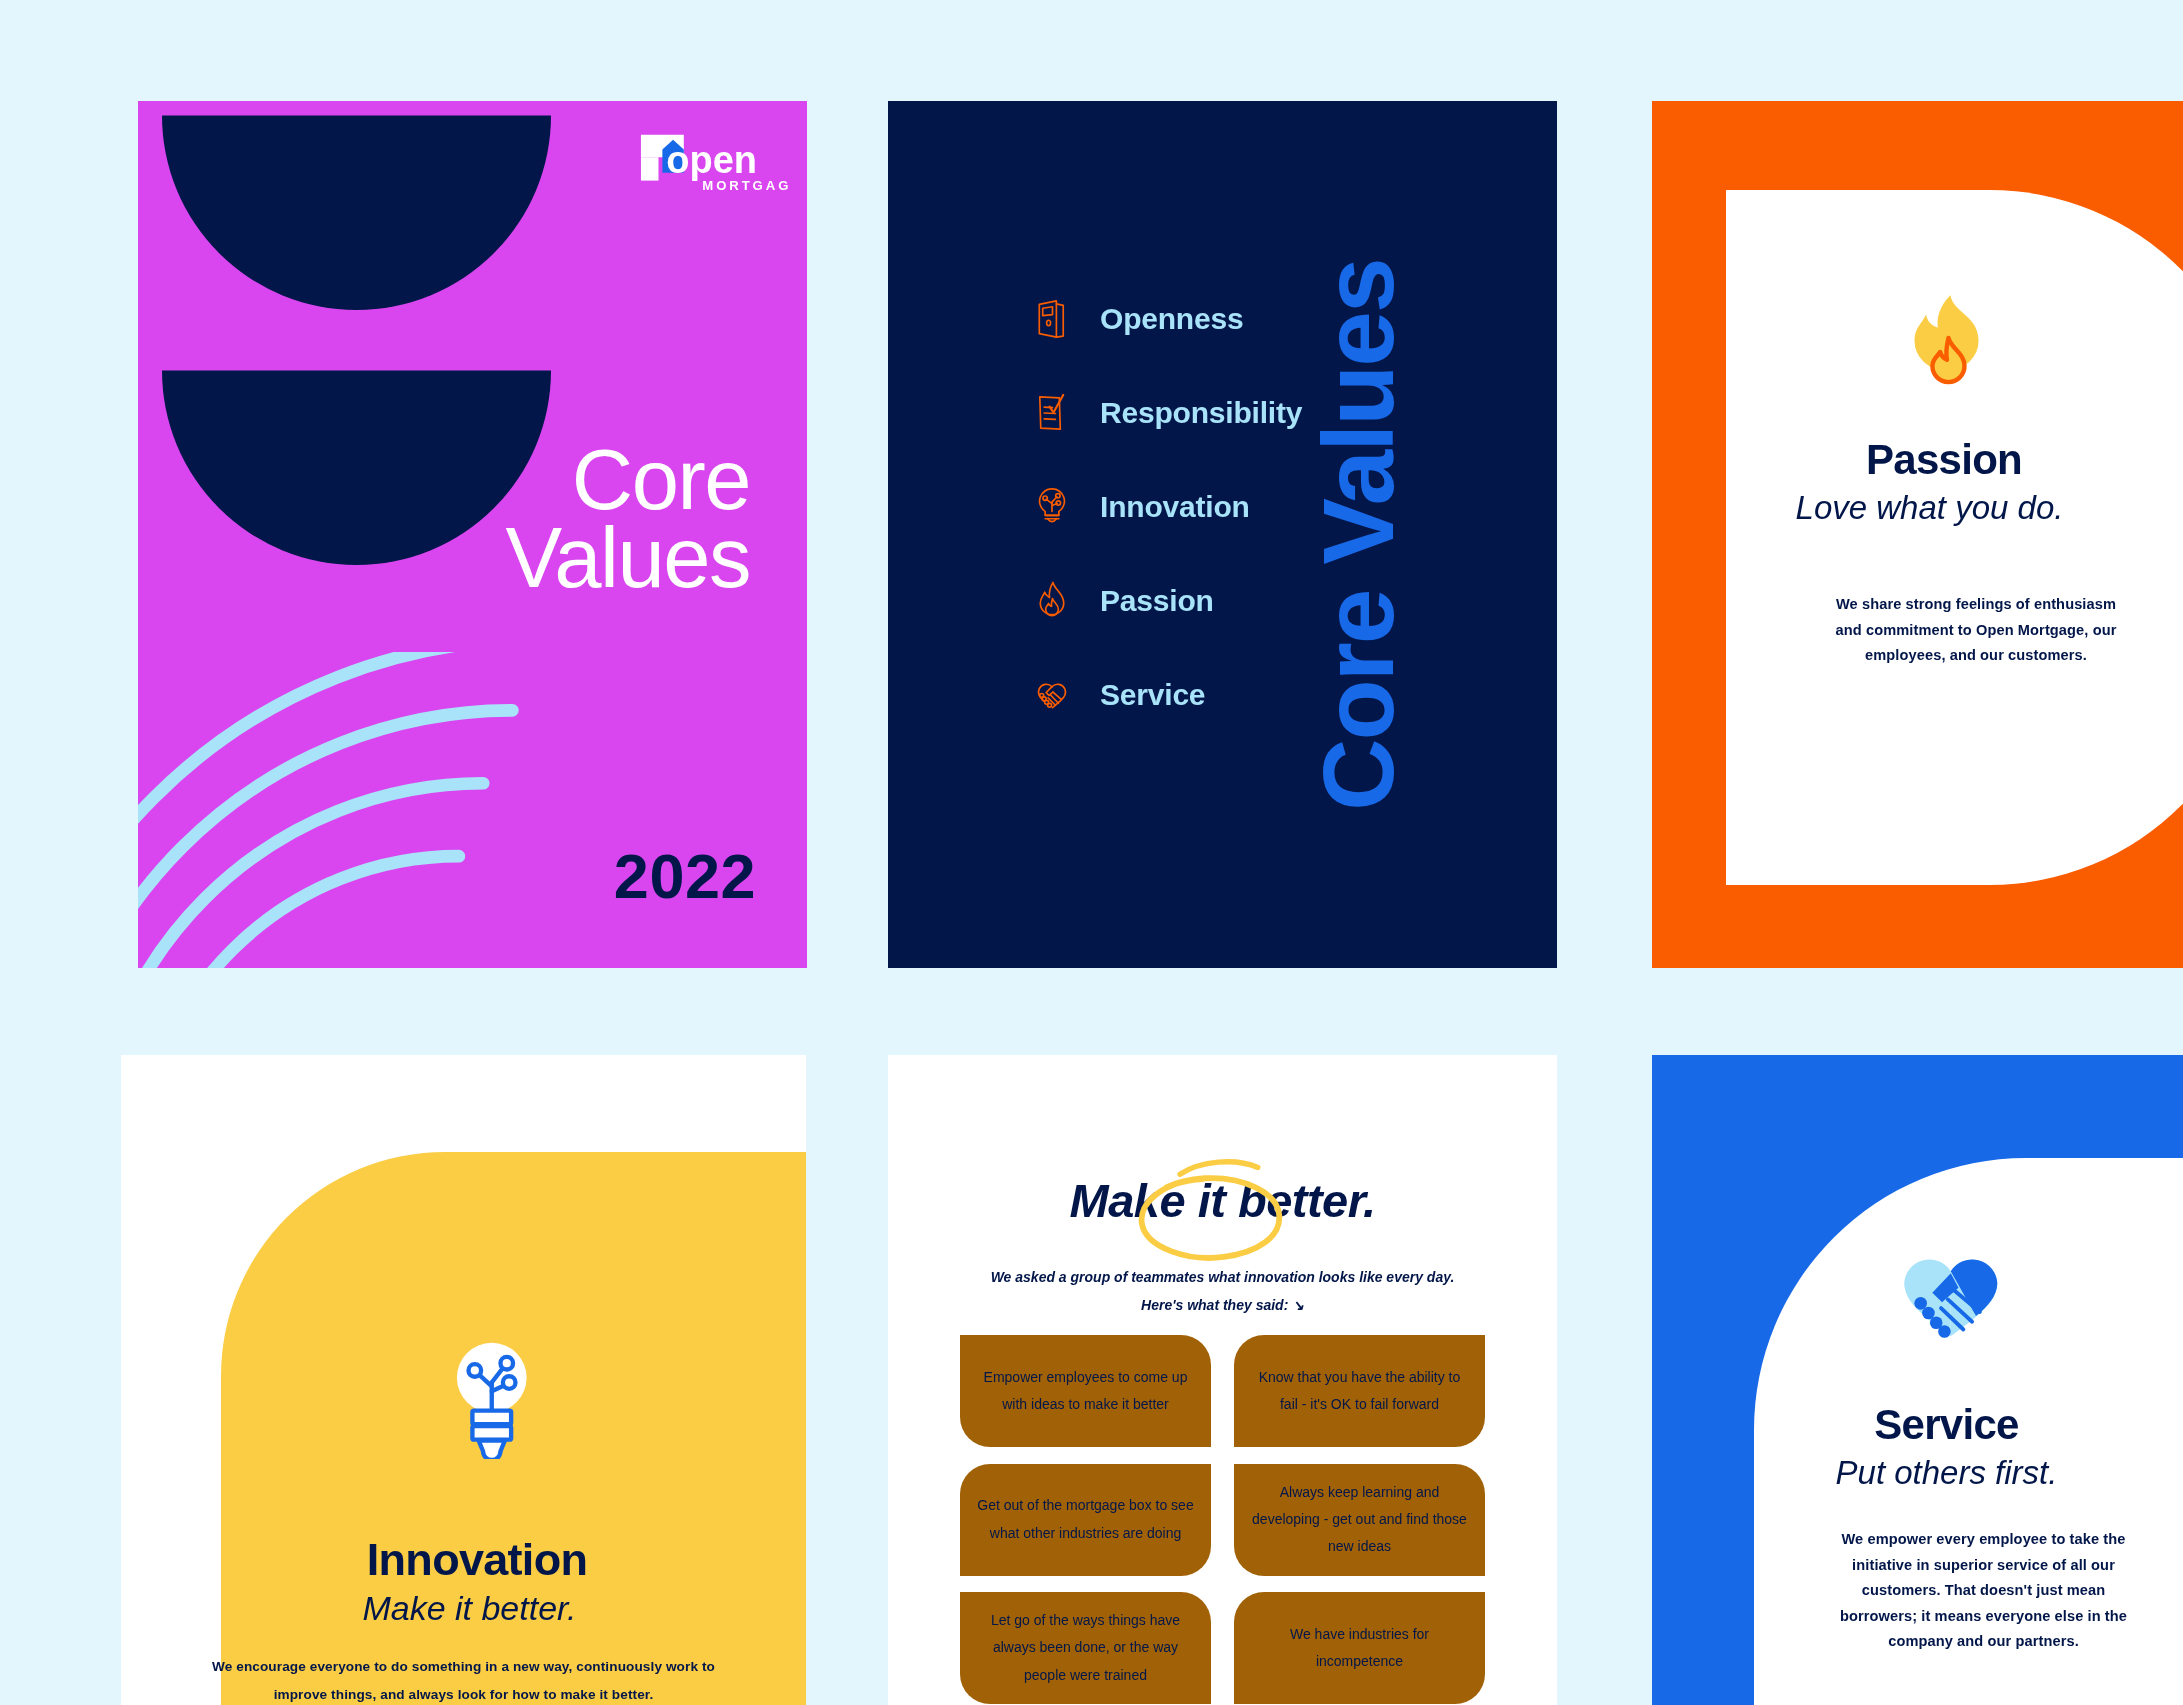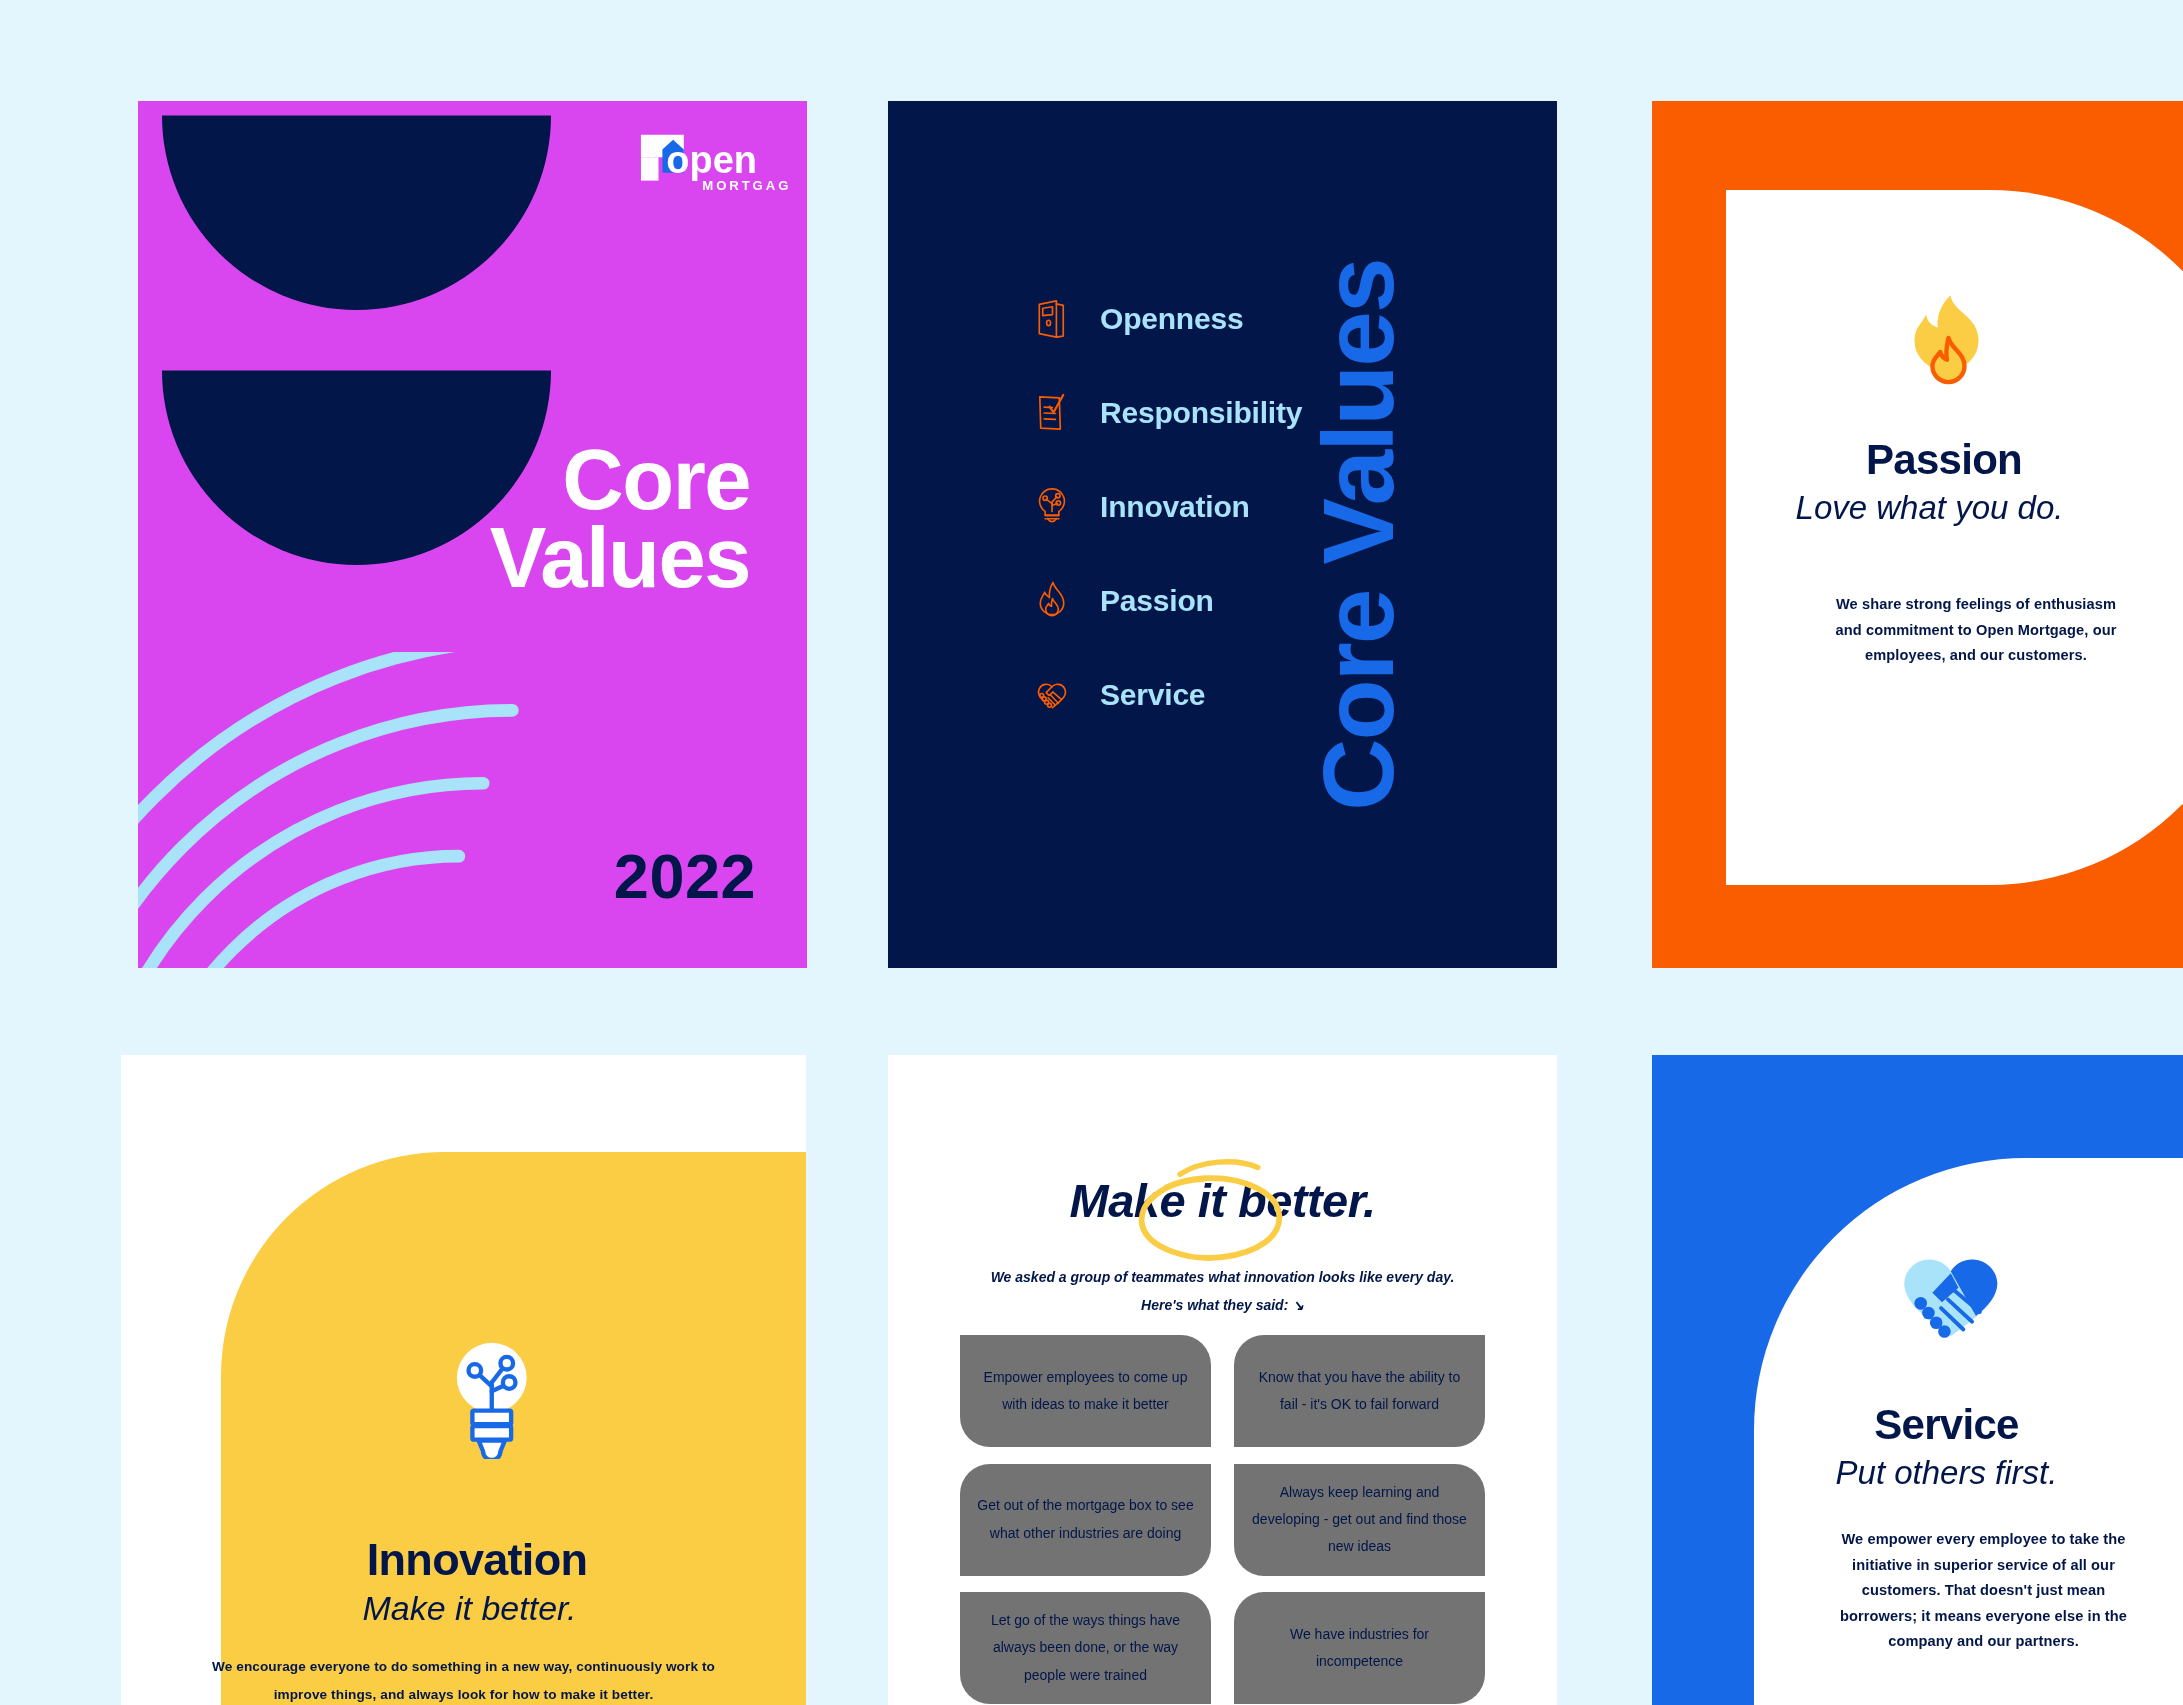--- a/index.html
+++ b/index.html
@@ -21,21 +21,21 @@
   #p1 .halfcirc.a{left:24px;top:-180px;width:389px;height:389px;border-radius:50%;
       clip-path:inset(50% 0 0 0);}
   #p1 .halfcirc.b{left:24px;top:75px;width:389px;height:389px;border-radius:50%;
       clip-path:inset(50% 0 0 0);}
   #p1 .arcs{position:absolute;left:-102px;bottom:-209px;width:525px;height:525px;}
   #p1 .arcs svg{width:100%;height:100%;}
   #p1 .logo{position:absolute;right:17.5px;top:27px;width:151px;height:66px;}
   #p1 .cover-title{
       position:absolute;left:29px;top:340px;width:622px;
       text-align:right;color:#ffffff;
-      font-size:85px;line-height:0.92;font-weight:700;letter-spacing:-1.5px;
+      font-size:85px;line-height:0.92;font-weight:400;letter-spacing:-1.5px;
       padding-right:39px;box-sizing:border-box;
   }
   #p1 .cover-year{
       position:absolute;right:51px;bottom:56px;
       color:#021649;font-size:63px;font-weight:700;letter-spacing:0.5px;
   }
 
   
   #p2{left:888px;top:101px;width:669px;height:867px;background:#021649;}
   #p2 .vlabel{
@@ -98,21 +98,21 @@
   #p6 .scribble{position:absolute;left:224px;top:96px;width:175px;height:119px;}
   #p6 .mib-lead{
       position:absolute;left:29px;right:29px;top:208px;text-align:center;
       color:#021649;font-size:14px;font-style:italic;font-weight:700;line-height:2.0;
   }
   #p6 .cards{
       position:absolute;left:72px;right:72px;top:280px;
       display:grid;grid-template-columns:1fr 1fr;gap:16.5px 23px;
   }
   #p6 .card{
-      background:#737373;min-height:112px;
+      background:#a16207;min-height:112px;
       display:flex;align-items:center;justify-content:center;
       text-align:center;color:#021649;font-size:14px;line-height:1.95;font-weight:400;
       padding:11.7px 16.5px;box-sizing:border-box;
   }
   #p6 .card.r{border-radius:0 30px 0 30px;}
   #p6 .card.l{border-radius:30px 0 30px 0;}
 </style>
 </head>
 <body>
 

